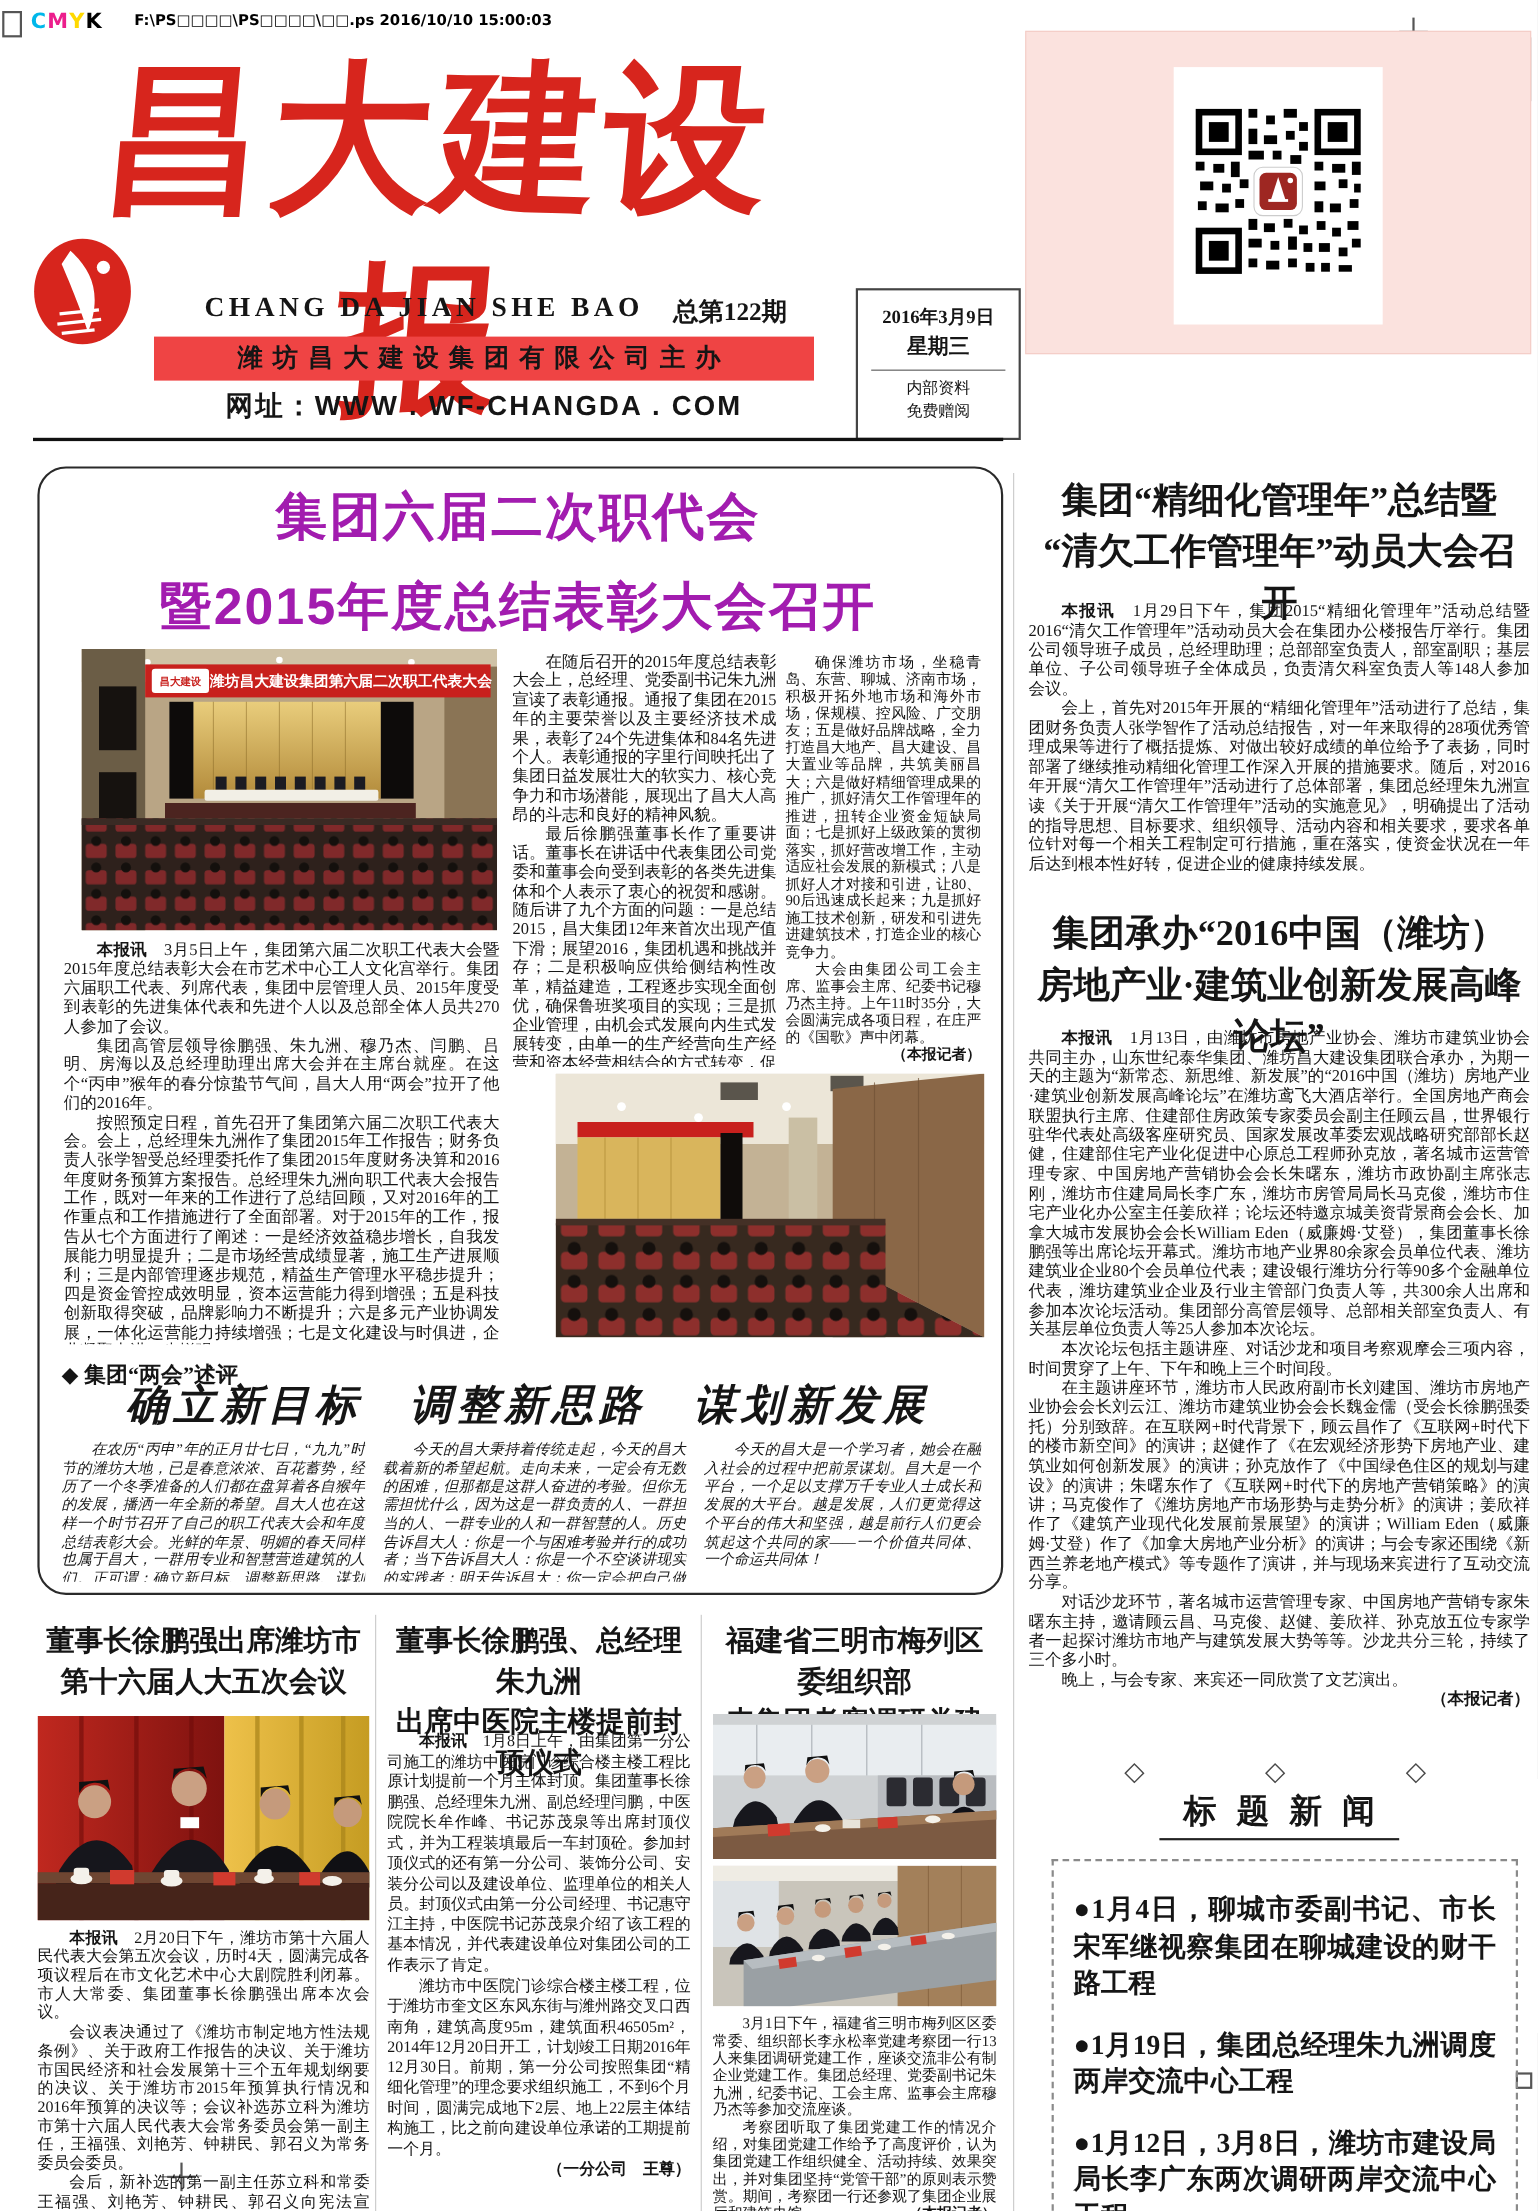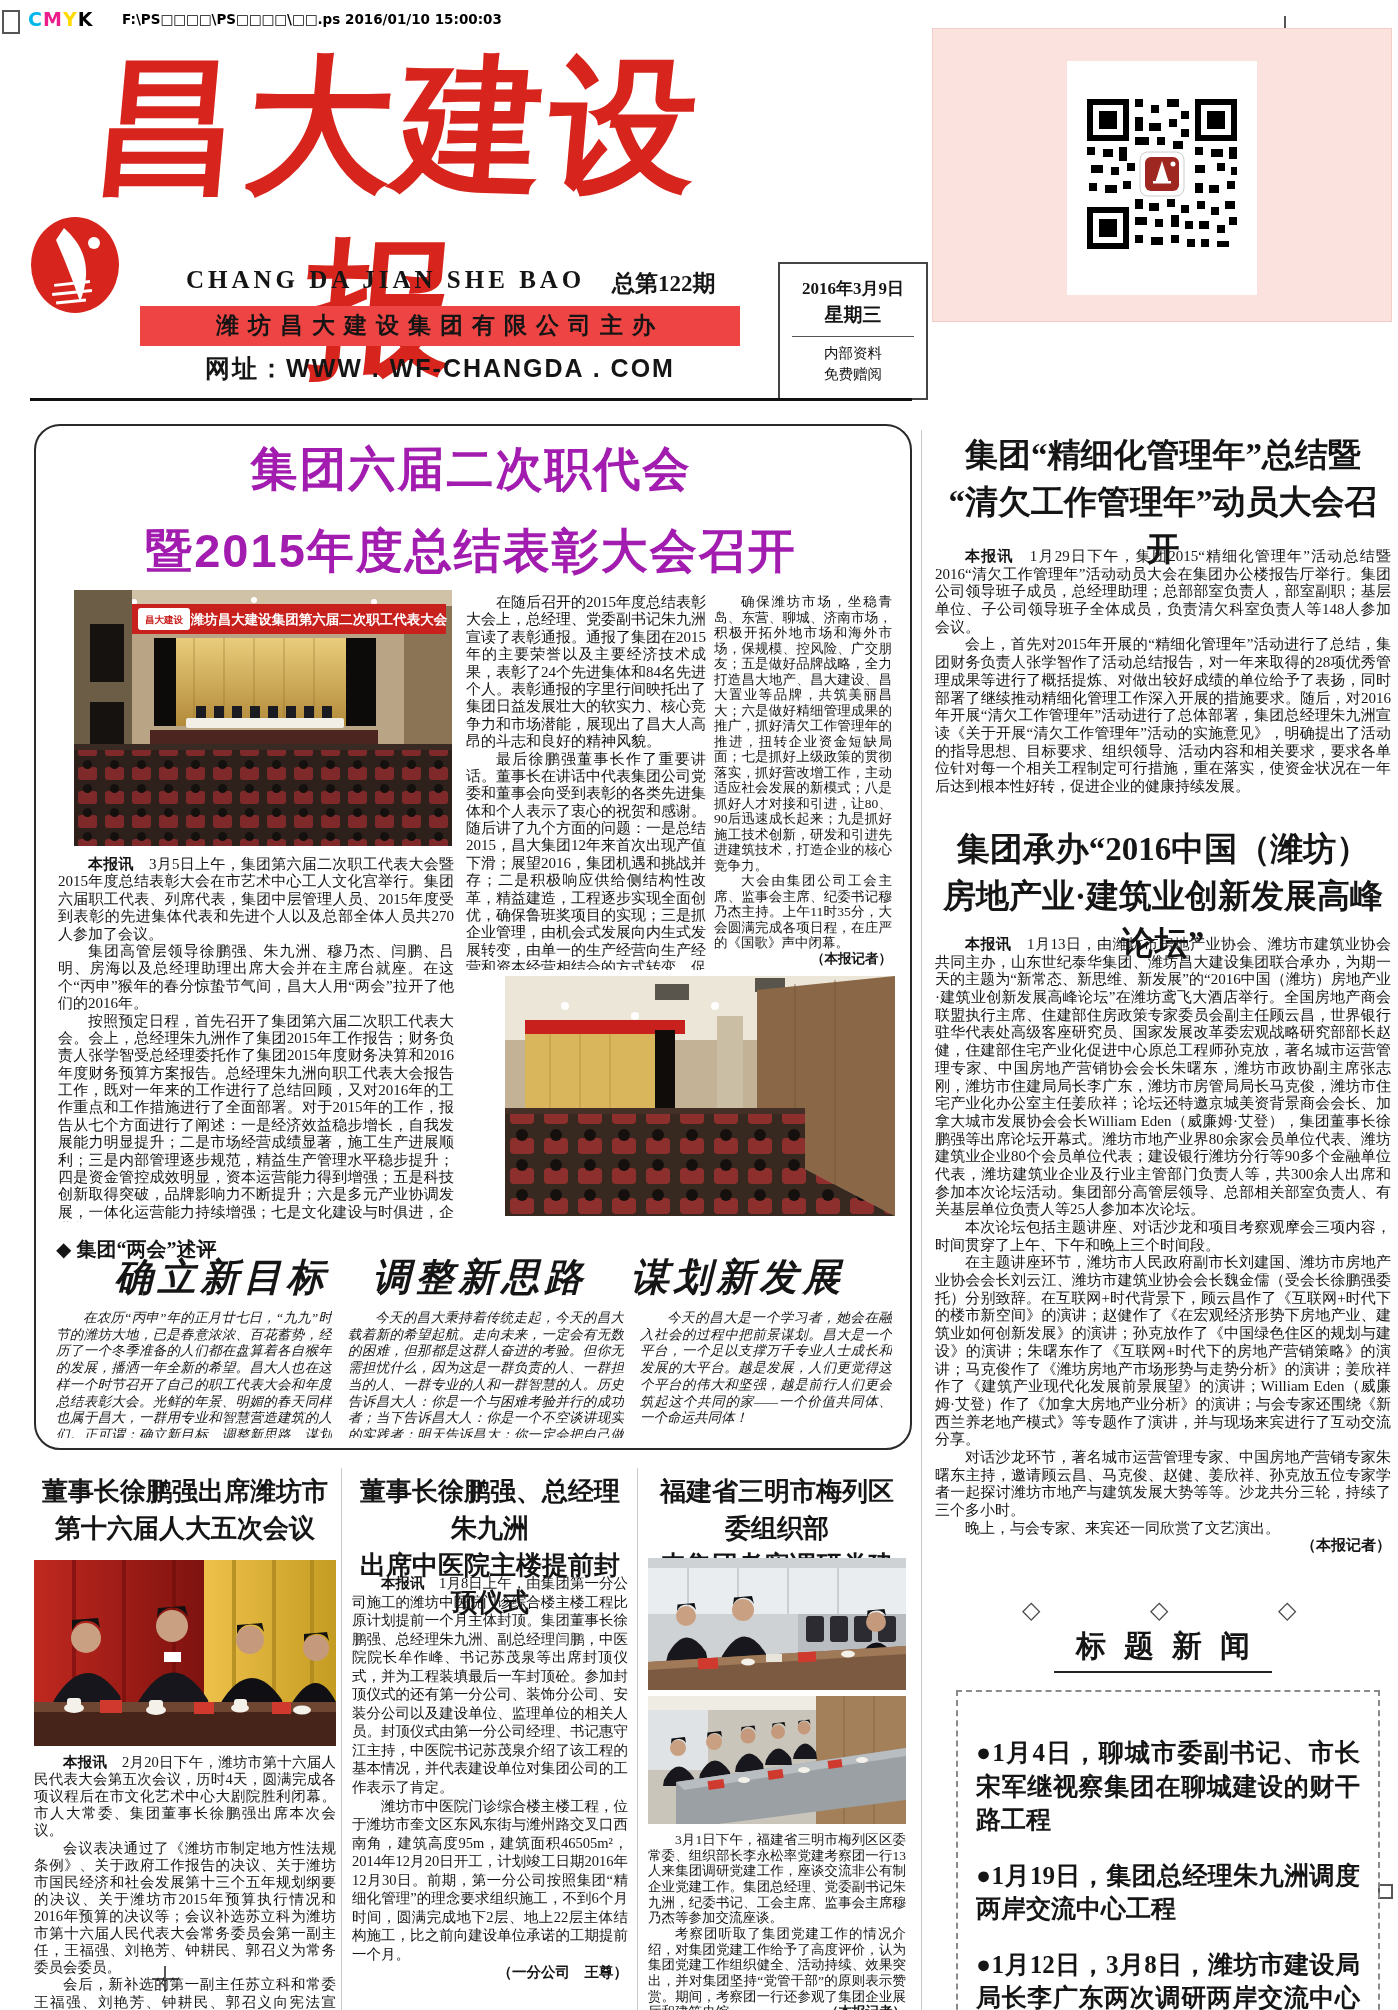--- a/index.html
+++ b/index.html
@@ -55,30 +55,30 @@
   .arthl{position:absolute;text-align:center;font-weight:900;font-size:26px;line-height:1.42;}
   .artbody{font-size:14.5px;line-height:1.18;}
   .vsep{position:absolute;width:1px;background:#c9c9c9;}
   
   .sidehl{position:absolute;left:935px;width:456px;text-align:center;font-weight:900;font-size:33px;line-height:1.42;}
   .sidebody{font-size:15px;line-height:1.18;}
   .diamond{position:absolute;top:1596px;font-size:24px;color:#4a4a4a;}
   .newstitle{position:absolute;left:935px;top:1626px;width:456px;text-align:center;}
   .newstitle span{display:inline-block;font-weight:900;font-size:30px;letter-spacing:18px;padding:0 4px 4px 22px;border-bottom:2.5px solid #222;}
   .newsbox{position:absolute;left:956px;top:1690px;width:424px;height:340px;border:2px dashed #8a8a8a;padding:28px 18px 0 18px;box-sizing:border-box;}
-  .newsbox p{margin:16px 0 22px 0;font-weight:900;font-size:25px;line-height:1.34;text-align:justify;}
+  .newsbox p{margin:0 0 22px 0;font-weight:900;font-size:25px;line-height:1.34;text-align:justify;}
 </style>
 </head>
 <body>
 
 <div id="page">
 
   <div class="cropsquare" style="left:2px;top:10px;width:14px;height:20px;"></div>
   <div class="cmyk"><span class="c">C</span><span class="m">M</span><span class="y">Y</span><span class="k">K</span></div>
-  <div class="fileinfo">F:\PS□□□□\PS□□□□\□□.ps 2016/01/10 15:00:03</div>
+  <div class="fileinfo">F:\PS□□□□\PS□□□□\□□.ps 2016/10/10 15:00:03</div>
   <div class="cropcross" style="left:1272px;top:16px;"></div>
   <div class="edgetick" style="left:1390px;top:34px;width:2px;height:58px;"></div>
   <div class="cropcross" style="left:152px;top:1966px;"></div>
   <div class="cropsquare" style="left:1378px;top:1884px;width:11px;height:11px;"></div>
 
   <div class="masthead">昌大建设报</div>
 
   <svg class="abs" style="left:30px;top:216px;" width="90" height="98" viewBox="0 0 90 98">
     <ellipse cx="45" cy="49" rx="44" ry="48" fill="#d7251d"></ellipse>
     <path d="M34 12 C54 30 63 52 50 86 C45 70 34 42 26 24 Z" fill="#fff"></path>

